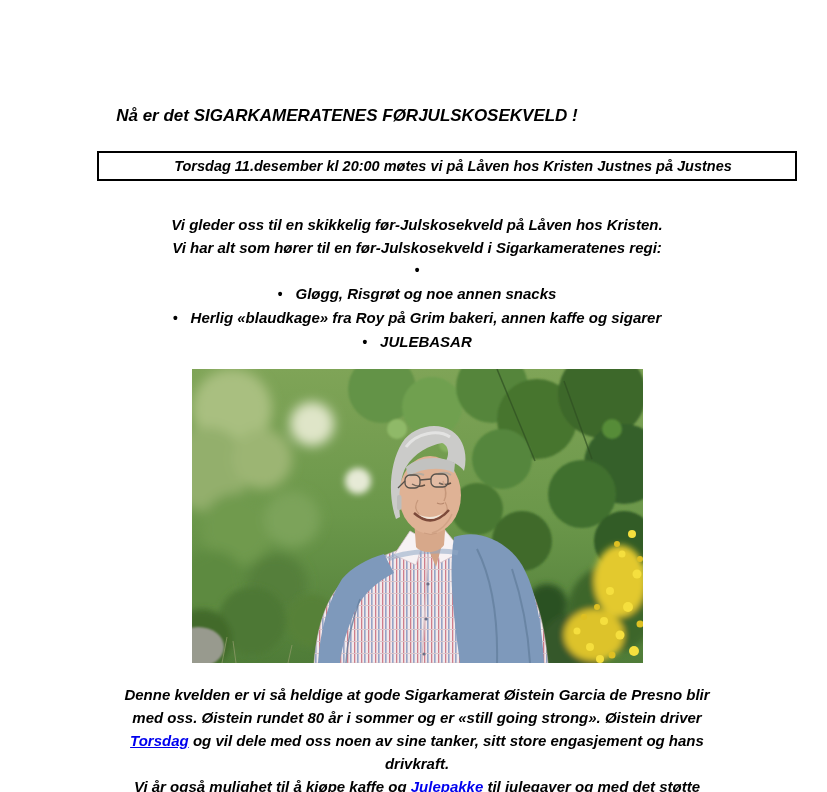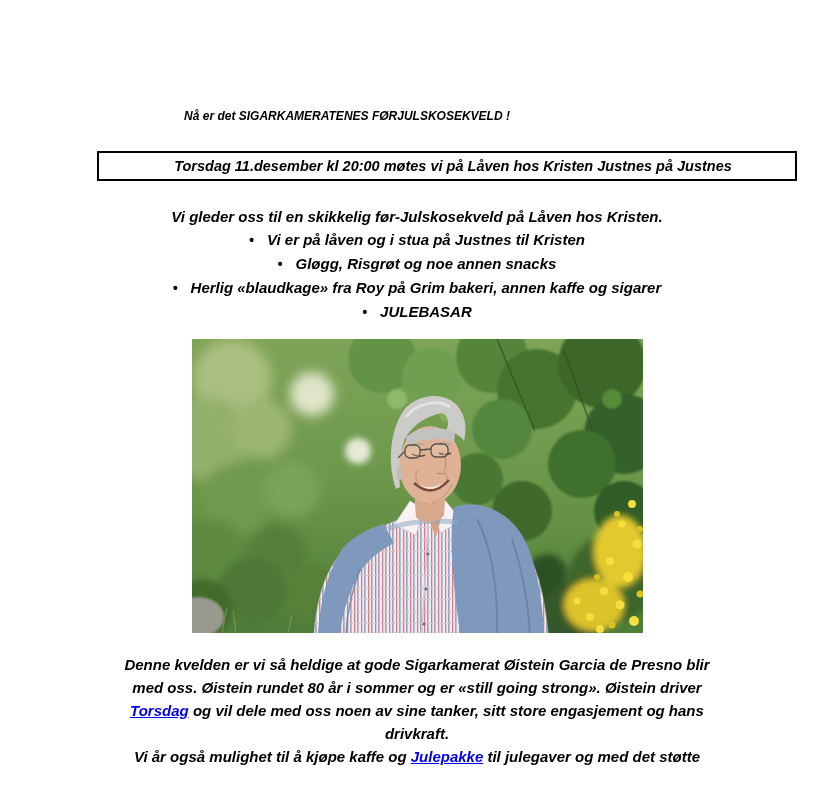--- a/index.html
+++ b/index.html
@@ -11,21 +11,21 @@
     font-family:"Liberation Sans", sans-serif;
     font-style:italic;
     font-weight:bold;
     color:#000000;
   }
   .content { padding:0 90px 0 97px; }
 
   .doc-title {
     margin:103px 140px 0 0;
     text-align:center;
-    font-size:12px;
+    font-size:17px;
     line-height:26px;
     white-space:nowrap;
   }
 
   .banner-box {
     box-sizing:border-box;
     margin-top:22px;
     width:700px;
     border:2px solid #000000;
     line-height:26px;
@@ -35,21 +35,21 @@
     overflow:hidden;
     padding-left:12px;
   }
 
   .line {
     text-align:center;
     font-size:15px;
     line-height:23px;
     white-space:nowrap;
   }
-  .intro { margin-top:24px; }
+  .intro { margin-top:32px; }
 
   .bullet-line {
     display:flex;
     justify-content:center;
     align-items:baseline;
     gap:13px;
     font-size:15px;
     line-height:23px;
     white-space:nowrap;
   }
@@ -72,26 +72,26 @@
   <div class="content">
 
     <div class="doc-title">Nå er det SIGARKAMERATENES FØRJULSKOSEKVELD !</div>
 
     <div class="banner-box">
       <span>Torsdag 11.desember kl 20:00 møtes vi på Låven hos Kristen Justnes på Justnes</span>
     </div>
 
     <div class="intro">
       <div class="line">Vi gleder oss til en skikkelig før-Julskosekveld på Låven hos Kristen.</div>
+      <div class="line">Vi har alt som hører til en før-Julskosekveld i Sigarkameratenes regi:</div>
     </div>
 
     <div>
       <div class="bullet-line">
         <span class="bullet-dot">•</span>
-        <span>Vi er på låven og i stua på Justnes til Kristen</span>
       </div>
       <div class="bullet-line">
         <span class="bullet-dot">•</span>
         <span>Gløgg, Risgrøt og noe annen snacks</span>
       </div>
       <div class="bullet-line">
         <span class="bullet-dot">•</span>
         <span>Herlig «blaudkage» fra Roy på Grim bakeri, annen kaffe og sigarer</span>
       </div>
       <div class="bullet-line">

